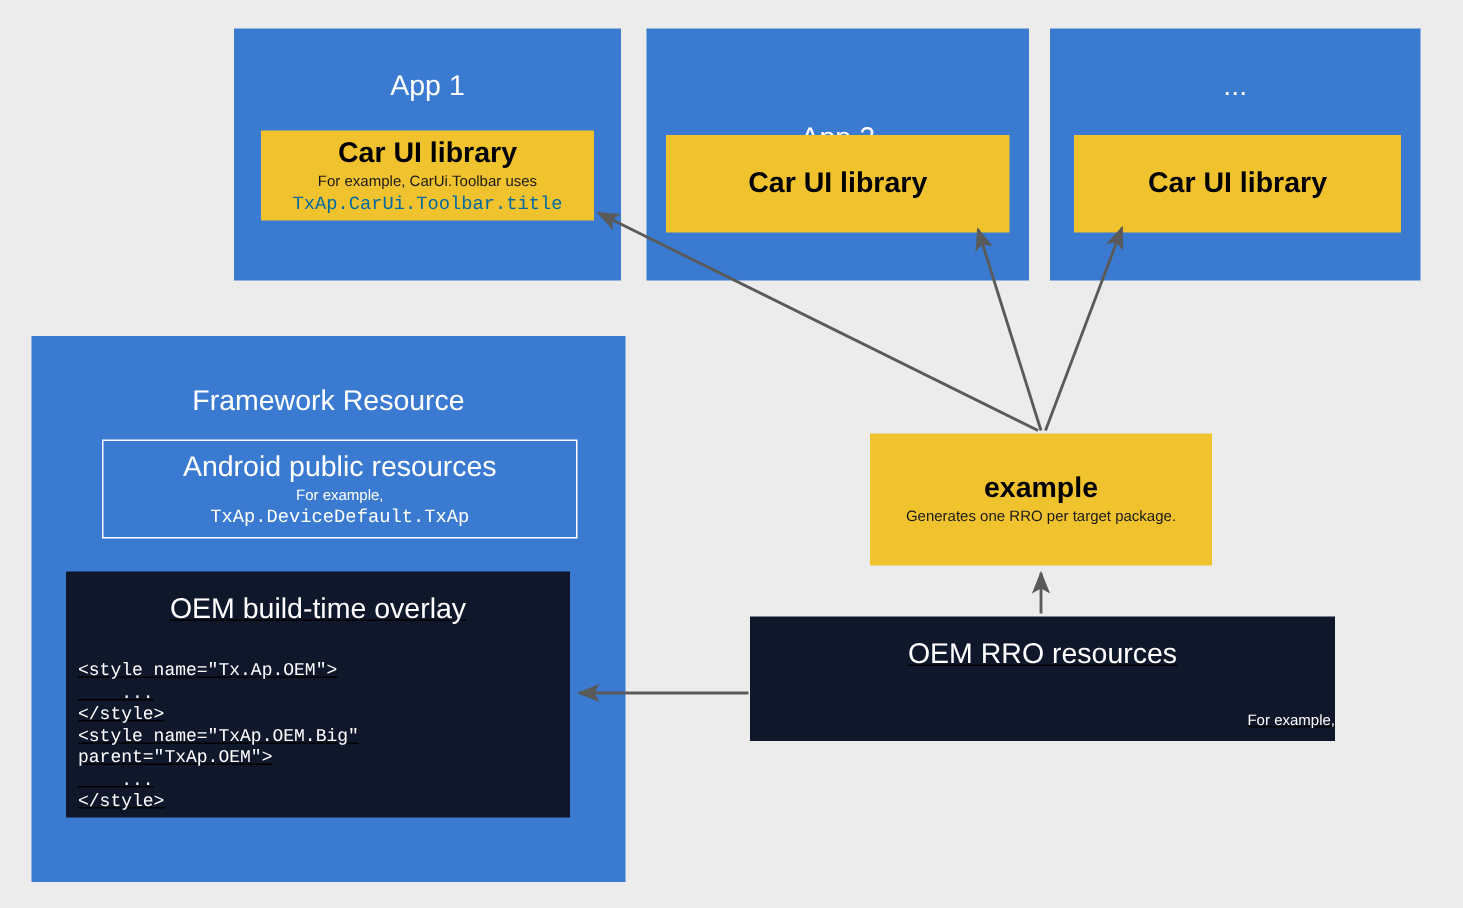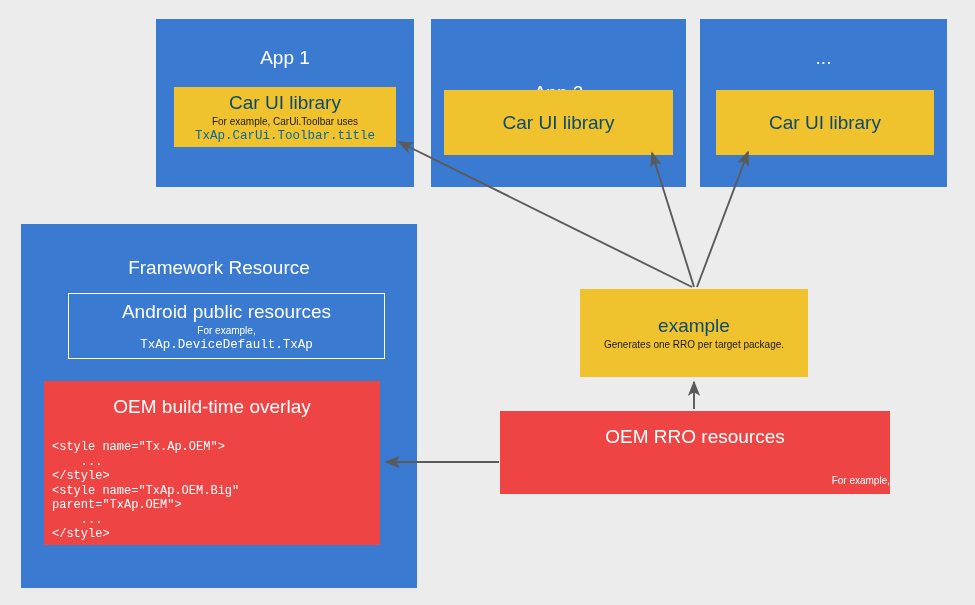--- a/index.html
+++ b/index.html
@@ -14,39 +14,39 @@
     background: #ececec;
     font-family: "Liberation Sans", sans-serif;
     overflow: hidden;
   }
   .box {
     position: absolute;
     box-sizing: border-box;
   }
   .blue   { background: #3a7bd1; }
   .yellow { background: #efc22e; }
-  .green  { background: #ef4444; }
+  .green  { background: #0f172a; text-decoration: underline; }
 
   .panel-title {
     position: absolute;
     left: 0;
     right: 0;
     text-align: center;
     color: #ffffff;
     font-size: 19px;
     font-weight: 400;
     line-height: 22px;
   }
   .node-title {
     text-align: center;
     font-size: 19px;
     font-weight: 400;
     line-height: 23px;
   }
-  .node-title.dark { color: #0c4a6e; }
+  .node-title.dark { color: #000000; font-weight: bold; }
   .node-title.light { color: #ffffff; }
 
   .node-sub {
     text-align: right;
     font-size: 10px;
     line-height: 15px;
   }
   .node-sub.dark { color: #1a1a1a; }
   .node-sub.light { color: #ffffff; }
 

